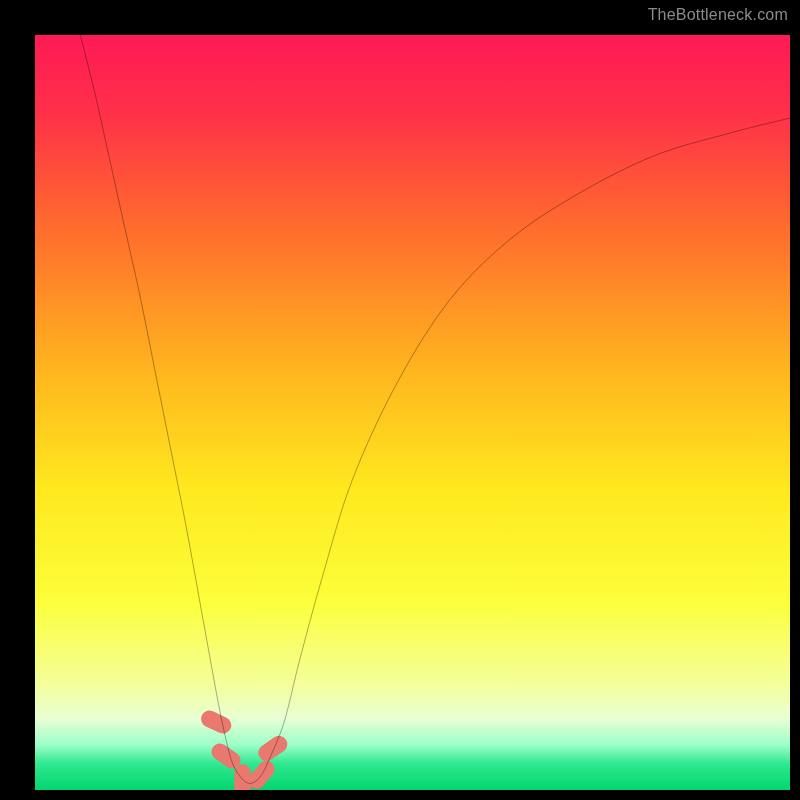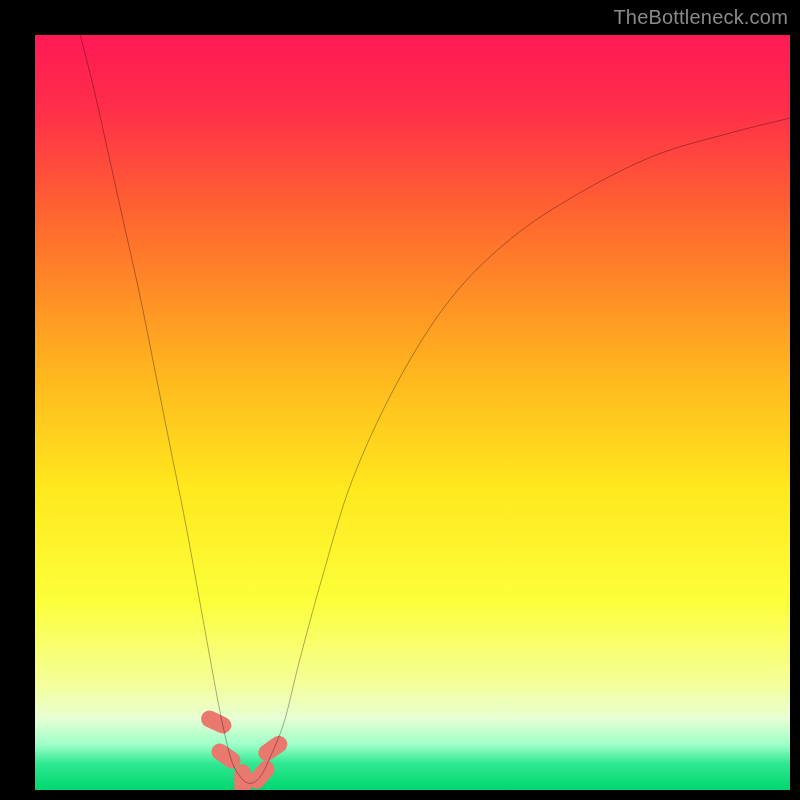--- a/index.html
+++ b/index.html
@@ -31,21 +31,21 @@
     left: 0;
     top: 0;
     width: 100%;
     height: 100%;
   }
   .watermark {
     position: absolute;
     top: 6px;
     right: 12px;
     font-family: Arial, Helvetica, sans-serif;
-    font-size: 20px;
+    font-size: 16px;
     color: #8a8a8a;
     letter-spacing: 0.2px;
   }
   svg.curve {
     position: absolute;
     left: 0;
     top: 0;
     width: 100%;
     height: 100%;
   }

